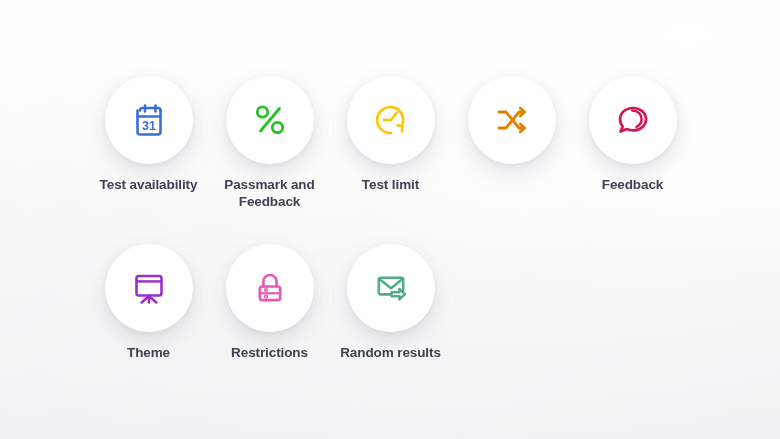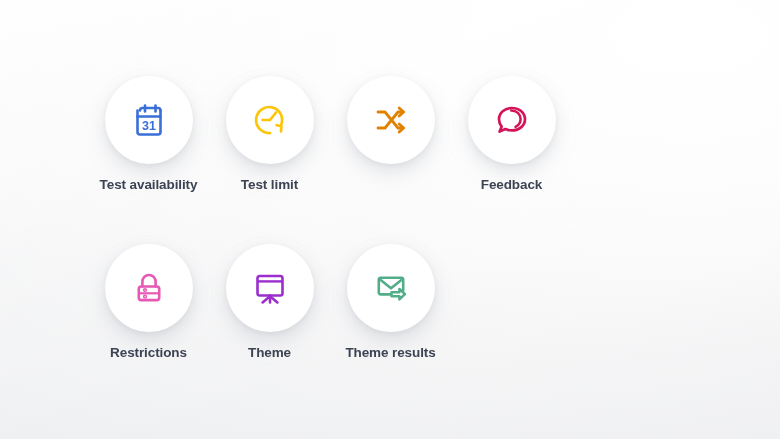--- a/index.html
+++ b/index.html
@@ -100,20 +100,32 @@
               <path d="M28.5 7.5 V13.5" stroke="#3a6fd8" stroke-width="2.6" stroke-linecap="round"></path>
               <path d="M18 10 H28.5" stroke="#3a6fd8" stroke-width="2.6" stroke-linecap="round"></path>
               <path d="M28.5 10 H31 a2.5 2.5 0 0 1 2.5 2.5" stroke="#3a6fd8" stroke-width="2.6" stroke-linecap="round" stroke-linejoin="round"></path>
               <text x="22" y="32" font-family="'Liberation Sans', sans-serif" font-size="12.5" font-weight="bold" fill="#3a6fd8" text-anchor="middle">31</text>
             </svg>
           </span>
         </div>
         <div class="label">Test availability</div>
       </div>
 
+      <div class="tile">
+        <div class="circle">
+          <span>
+            <svg width="44" height="44" viewBox="0 0 44 44" fill="none">
+              <circle cx="14.5" cy="14" r="5.2" stroke="#27c029" stroke-width="2.8"></circle>
+              <circle cx="29.5" cy="29.5" r="5.2" stroke="#27c029" stroke-width="2.8"></circle>
+              <path d="M31.5 10.5 L12.5 33" stroke="#27c029" stroke-width="2.8" stroke-linecap="round"></path>
+            </svg>
+          </span>
+        </div>
+        <div class="label">Passmark and Feedback</div>
+      </div>
 
       <div class="tile">
         <div class="circle">
           <span>
             <svg width="44" height="44" viewBox="0 0 44 44" fill="none">
               <path d="M33.2 26.8 A13 13 0 1 0 22 35" stroke="#fdc508" stroke-width="2.7" stroke-linecap="round"></path>
               <path d="M28.6 27.2 L33.4 28.2 L33 33.4" stroke="#fdc508" stroke-width="2.7" stroke-linecap="round" stroke-linejoin="round"></path>
               <path d="M14.5 22 H22 L28 14.5" stroke="#fdc508" stroke-width="2.7" stroke-linecap="round" stroke-linejoin="round"></path>
             </svg>
           </span>
@@ -144,62 +156,62 @@
               <path d="M21.2 12.4 C26.6 12.4 30.6 16.2 30.6 21.0 C30.6 24.4 28.6 27.4 25.5 28.9" stroke="#d31458" stroke-width="2.5" stroke-linecap="round"></path>
             </svg>
           </span>
         </div>
         <div class="label">Feedback</div>
       </div>
 
     </div>
 
     <div class="row row-2">
+
+      <div class="tile">
+        <div class="circle">
+          <span>
+            <svg width="44" height="44" viewBox="0 0 44 44" fill="none">
+              <rect x="9.5" y="10" width="25" height="19.5" rx="2.2" stroke="#9b2ecd" stroke-width="2.6"></rect>
+              <path d="M9.5 15.4 H34.5" stroke="#9b2ecd" stroke-width="2.4"></path>
+              <path d="M22 29.5 V36.5" stroke="#9b2ecd" stroke-width="2.6" stroke-linecap="round"></path>
+              <path d="M22 30.2 L14.6 36.4" stroke="#9b2ecd" stroke-width="2.6" stroke-linecap="round"></path>
+              <path d="M22 30.2 L29.4 36.4" stroke="#9b2ecd" stroke-width="2.6" stroke-linecap="round"></path>
+            </svg>
+          </span>
+        </div>
+        <div class="label">Theme</div>
+      </div>
 
       <div class="tile">
         <div class="circle">
           <span>
             <svg width="44" height="44" viewBox="0 0 44 44" fill="none">
               <path d="M15.4 20.5 V15.6 a6.6 6.6 0 0 1 13.2 0 V20.5" stroke="#e659b4" stroke-width="2.6" stroke-linecap="round" stroke-linejoin="round"></path>
               <rect x="11.8" y="20.5" width="20.4" height="13.6" rx="2.4" stroke="#e659b4" stroke-width="2.6"></rect>
               <path d="M11.8 27.3 H32.2" stroke="#e659b4" stroke-width="2.2"></path>
               <circle cx="18" cy="24" r="1.35" stroke="#e659b4" stroke-width="1.5"></circle>
               <circle cx="18" cy="30.7" r="1.35" stroke="#e659b4" stroke-width="1.5"></circle>
             </svg>
           </span>
         </div>
         <div class="label">Restrictions</div>
       </div>
 
-      <div class="tile">
-        <div class="circle">
-          <span>
-            <svg width="44" height="44" viewBox="0 0 44 44" fill="none">
-              <rect x="9.5" y="10" width="25" height="19.5" rx="2.2" stroke="#9b2ecd" stroke-width="2.6"></rect>
-              <path d="M9.5 15.4 H34.5" stroke="#9b2ecd" stroke-width="2.4"></path>
-              <path d="M22 29.5 V36.5" stroke="#9b2ecd" stroke-width="2.6" stroke-linecap="round"></path>
-              <path d="M22 30.2 L14.6 36.4" stroke="#9b2ecd" stroke-width="2.6" stroke-linecap="round"></path>
-              <path d="M22 30.2 L29.4 36.4" stroke="#9b2ecd" stroke-width="2.6" stroke-linecap="round"></path>
-            </svg>
-          </span>
-        </div>
-        <div class="label">Theme</div>
-      </div>
-
 
       <div class="tile">
         <div class="circle">
           <span>
             <svg width="44" height="44" viewBox="0 0 44 44" fill="none">
               <path d="M34.2 24.5 V13.5 a1.8 1.8 0 0 0 -1.8 -1.8 H11.6 a1.8 1.8 0 0 0 -1.8 1.8
                        V26.6 a1.8 1.8 0 0 0 1.8 1.8 H21" stroke="#52ad88" stroke-width="2.6" stroke-linecap="round" stroke-linejoin="round"></path>
               <path d="M10.4 13 L22 22.3 L33.6 13" stroke="#52ad88" stroke-width="2.6" stroke-linecap="round" stroke-linejoin="round"></path>
               <path d="M22.5 26.2 H30.4 V23 L36 28.2 L30.4 33.4 V30.2 H22.5 Z" stroke="#52ad88" stroke-width="2.5" stroke-linejoin="round" fill="none"></path>
             </svg>
           </span>
         </div>
-        <div class="label">Theme results</div>
+        <div class="label">Random results</div>
       </div>
 
     </div>
 
   </div>
 </div>
 
 </body></html>

